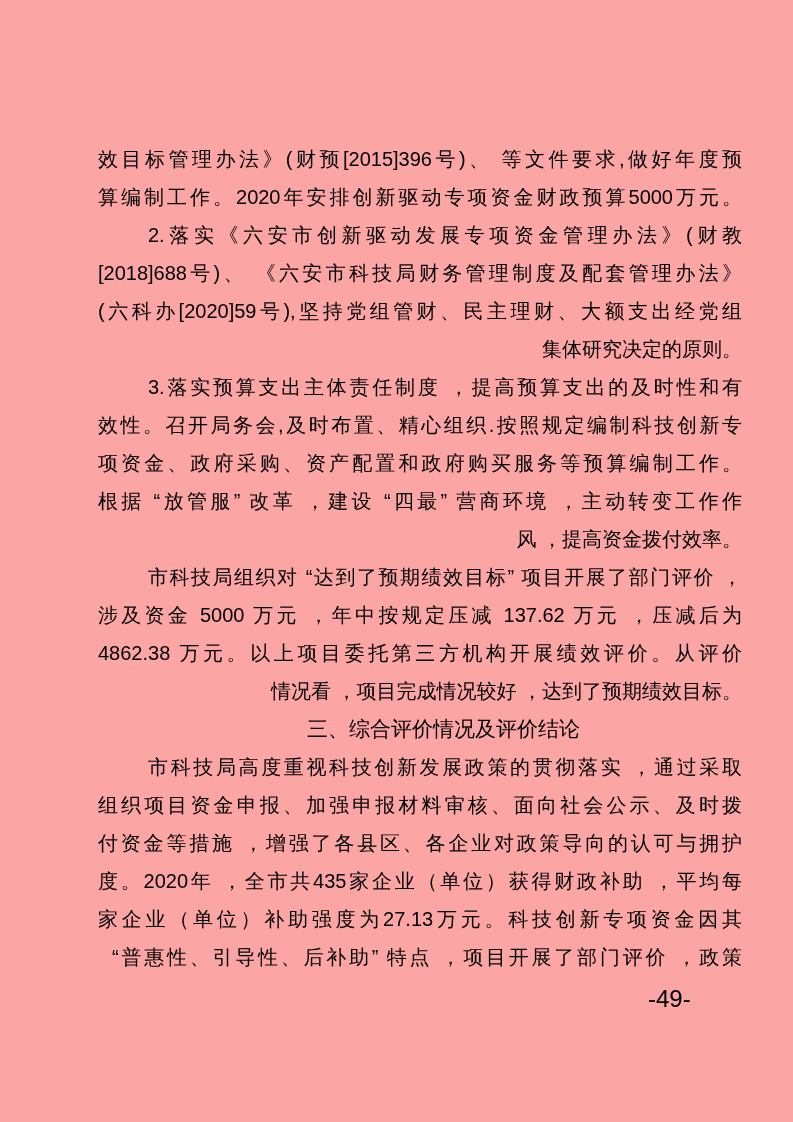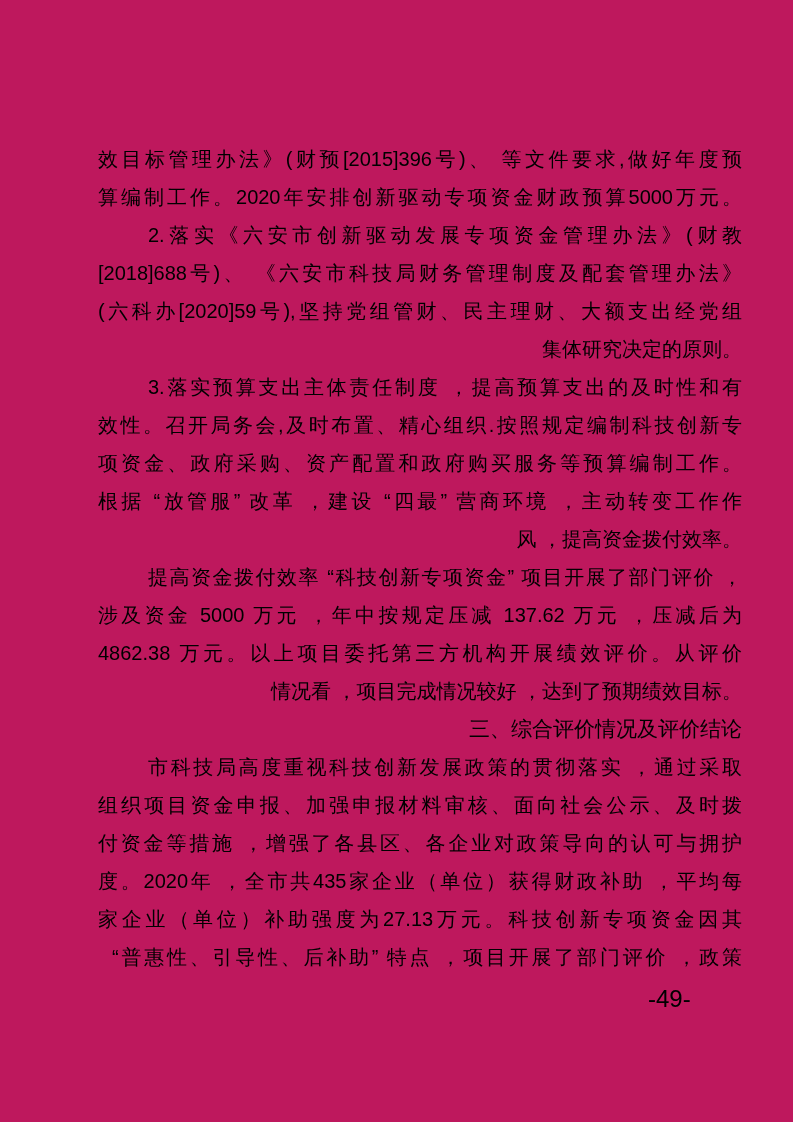--- a/index.html
+++ b/index.html
@@ -4,21 +4,21 @@
 <style>
   html, body {
     margin: 0;
     padding: 0;
     background: #ffffff;
   }
   .page {
     position: relative;
     width: 793px;
     height: 1122px;
-    background: #be185d;
+    background: #fca5a5;
     overflow: hidden;
     font-family: "Liberation Sans", sans-serif;
     color: #000000;
   }
   .textblock {
     position: absolute;
     left: 98px;
     top: 140px;
     width: 644px;
   }
@@ -37,21 +37,21 @@
   }
   
   .ind { text-indent: 50px; }
   
   .pad14 { padding-left: 14px; }
   
   .hd {
     font-family: "Liberation Serif", serif;
     font-size: 21px;
     text-indent: 47px;
-    text-align: right;
+    text-align: center;
   }
   .pagenum {
     position: absolute;
     left: 648px;
     top: 984px;
     height: 30px;
     line-height: 30px;
     font-size: 24px;
     font-family: "Liberation Sans", sans-serif;
     color: #000000;
@@ -77,21 +77,21 @@
 
     <div>
       <div class="ln j ind">3.落实预算支出主体责任制度 ，提高预算支出的及时性和有</div>
       <div class="ln j">效性。召开局务会,及时布置、精心组织.按照规定编制科技创新专</div>
       <div class="ln j">项资金、政府采购、资产配置和政府购买服务等预算编制工作。</div>
       <div class="ln j">根据 “放管服” 改革 ，建设 “四最” 营商环境 ，主动转变工作作</div>
       <div class="ln">风 ，提高资金拨付效率。</div>
     </div>
 
     <div>
-      <div class="ln j ind">提高资金拨付效率 “科技创新专项资金” 项目开展了部门评价 ，</div>
+      <div class="ln j ind">市科技局组织对 “达到了预期绩效目标” 项目开展了部门评价 ，</div>
       <div class="ln j">涉及资金 5000 万元 ，年中按规定压减 137.62 万元 ，压减后为</div>
       <div class="ln j">4862.38 万元。以上项目委托第三方机构开展绩效评价。从评价</div>
       <div class="ln">情况看 ，项目完成情况较好 ，达到了预期绩效目标。</div>
     </div>
 
     <div>
       <div class="ln hd">三、综合评价情况及评价结论</div>
     </div>
 
     <div>

